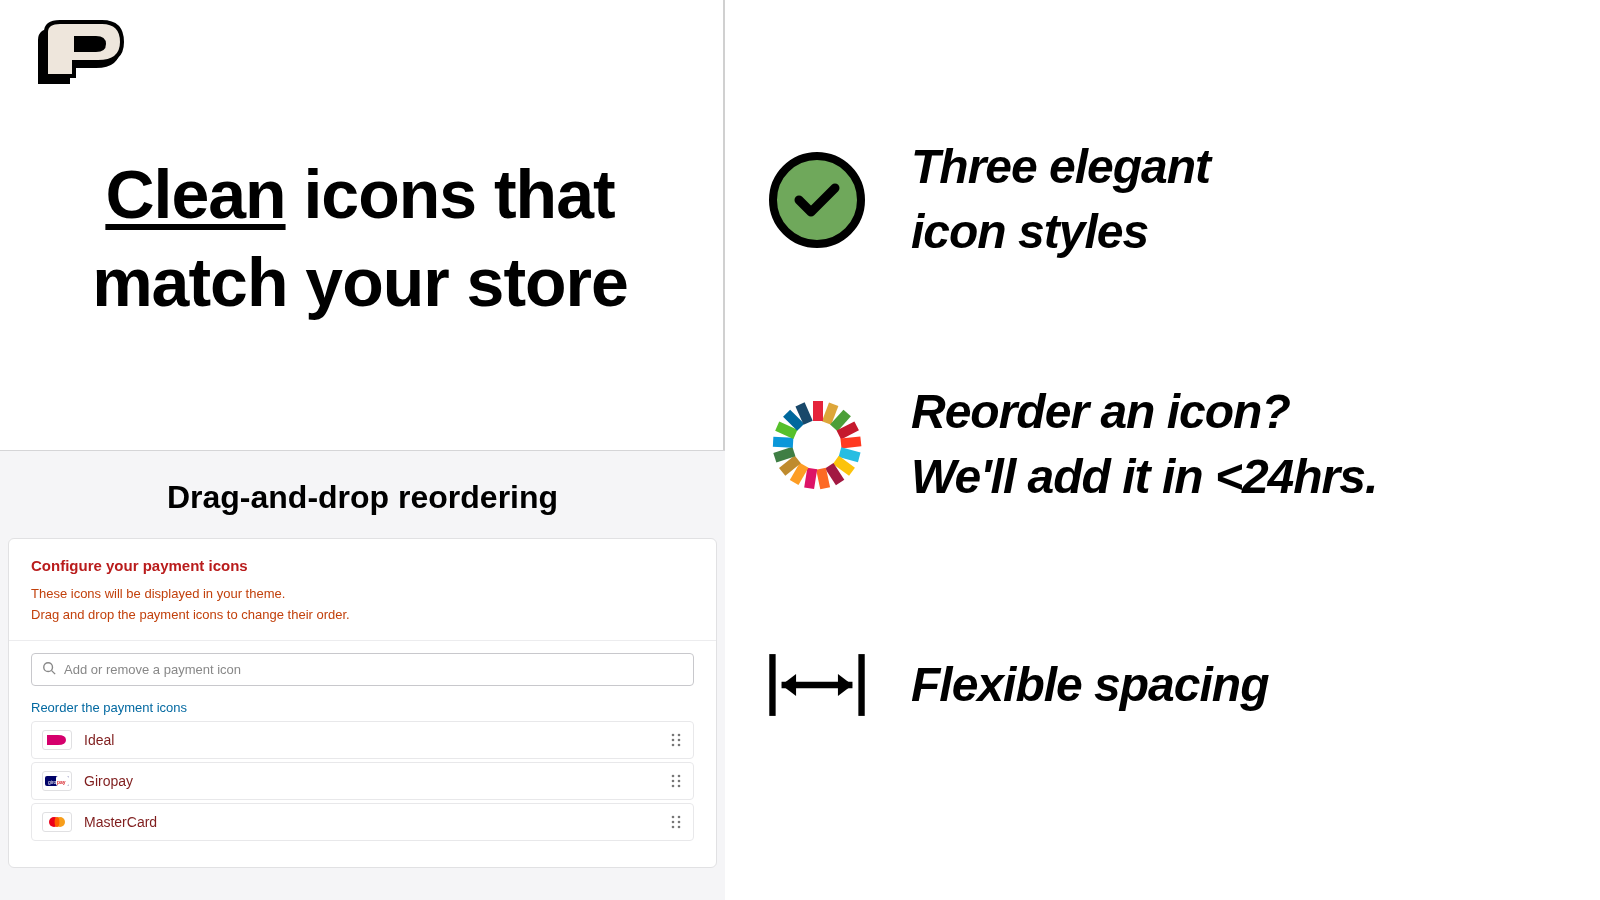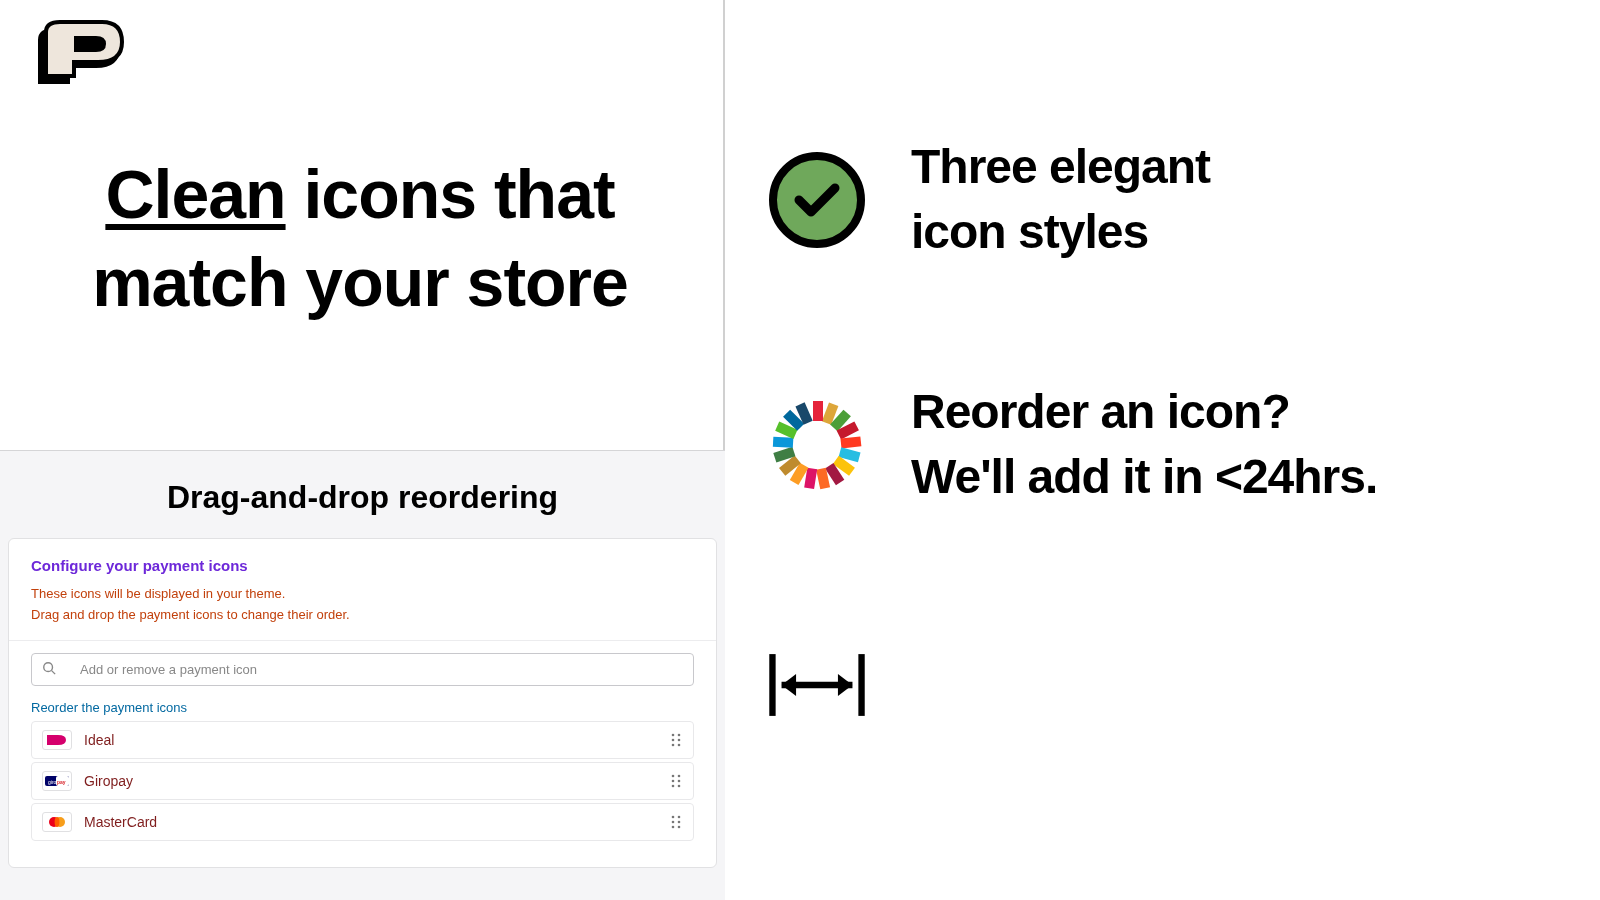--- a/index.html
+++ b/index.html
@@ -17,20 +17,21 @@
       width: 725px;
       height: 900px;
       border-right: 2px solid #d0d0d0;
     }
     .right-panel {
       position: absolute;
       left: 727px; top: 0;
       width: 873px;
       height: 900px;
       padding-left: 40px;
+      font-style: italic;
     }
     .logo {
       position: absolute;
       left: 20px; top: 18px;
       width: 110px; height: 78px;
     }
     .headline {
       position: absolute;
       left: 60px; top: 150px;
       width: 600px;
@@ -63,38 +64,38 @@
       border: 1px solid #e1e1e3;
       border-radius: 6px;
       padding: 0 0 10px 0;
       height: 330px;
       overflow: hidden;
     }
     .card-title {
       font-size: 15px;
       font-weight: 700;
       padding: 18px 22px 10px 22px;
-      color: #6d28d9;
+      color: #b91c1c;
     }
     .card-desc {
       font-size: 13px;
       color: #c2410c;
       padding: 0 22px;
       line-height: 1.5;
     }
     .card-desc div { margin-bottom: 1px; }
     .card-sep { border-top: 1px solid #ececee; margin: 16px 0 12px 0; }
     .search-wrap { padding: 0 22px; }
     .search {
       display: flex;
       align-items: center;
       border: 1px solid #c8c8cc;
       border-radius: 4px;
       padding: 7px 10px;
-      gap: 24px;
+      gap: 8px;
       color: #888;
       font-size: 13px;
     }
     .card-sub {
       font-size: 13px;
       color: #0369a1;
       padding: 14px 22px 6px 22px;
     }
     .rows { padding: 0 22px; }
     .row {
@@ -300,14 +301,17 @@
   <div class="feature f3">
     <div class="feature-icon">
       <svg width="110" height="80" viewBox="0 0 110 80">
         <line x1="6" y1="6" x2="6" y2="74" stroke="#000" stroke-width="7"></line>
         <line x1="104" y1="6" x2="104" y2="74" stroke="#000" stroke-width="7"></line>
         <line x1="16" y1="40" x2="94" y2="40" stroke="#000" stroke-width="7"></line>
         <path d="M16 40 L32 28 L32 52 Z" fill="#000"></path>
         <path d="M94 40 L78 28 L78 52 Z" fill="#000"></path>
       </svg>
     </div>
+    <div class="feature-text">
+      <div>Flexible spacing</div>
+    </div>
   </div>
 </div>
 
 </body></html>

